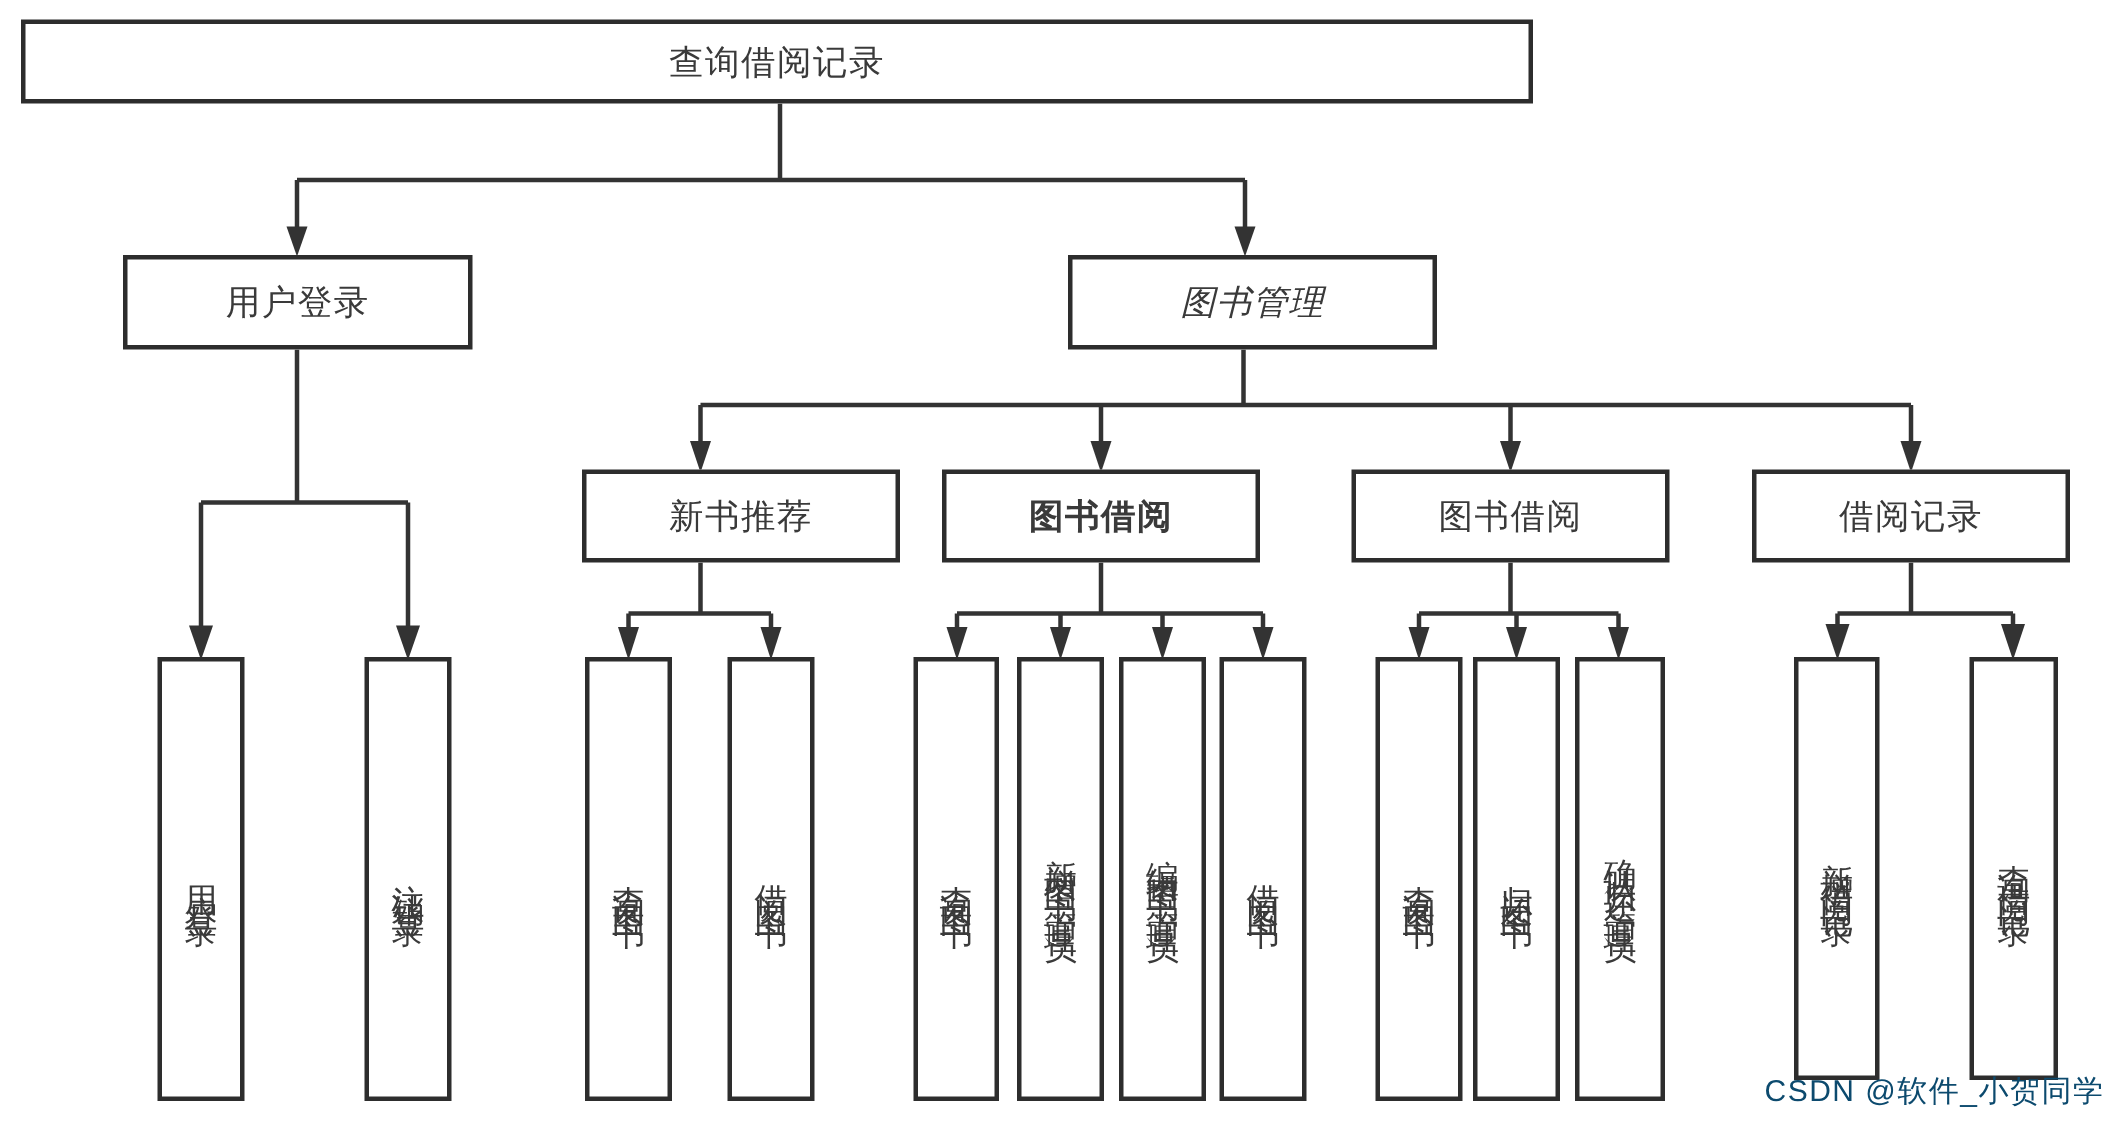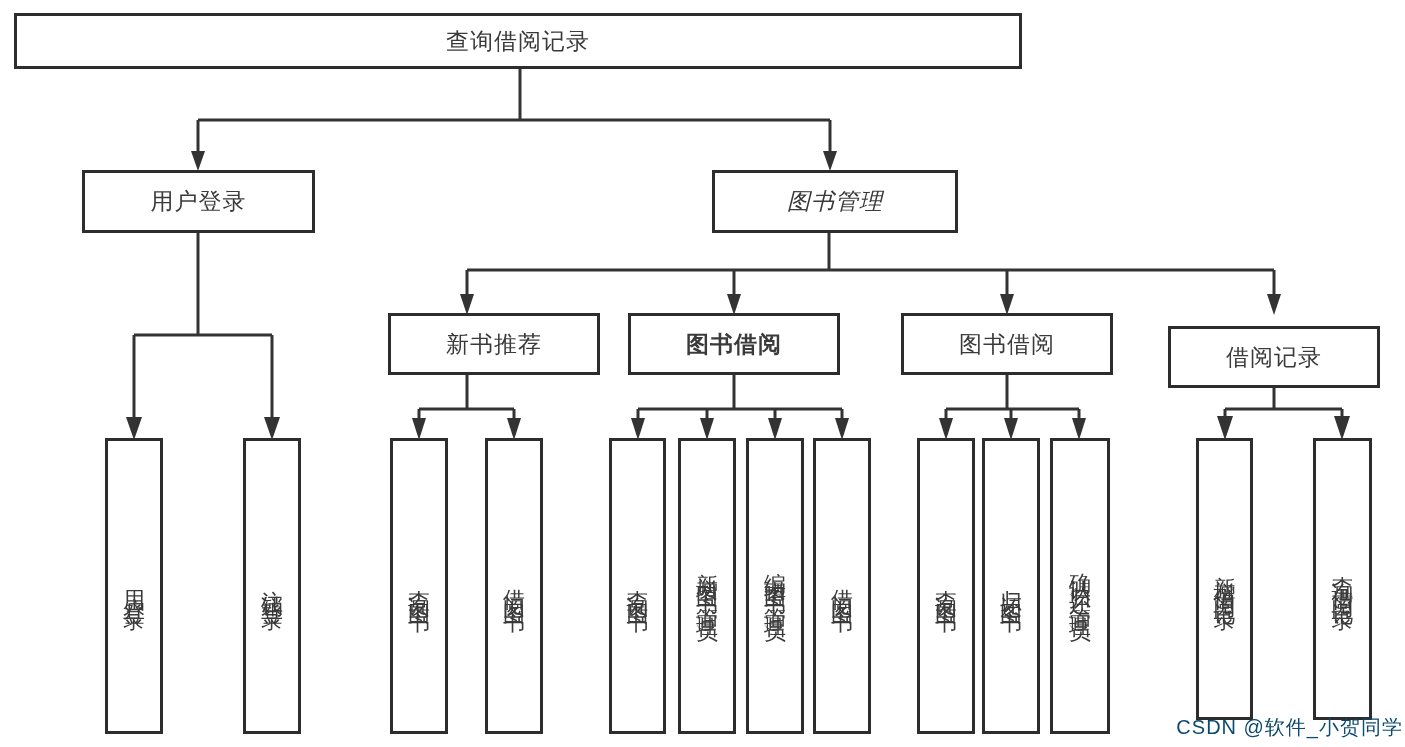--- a/index.html
+++ b/index.html
@@ -125,21 +125,21 @@
 
   <div class="node hnode" style="left:361px;top:313px;width:212px;height:62px;margin-left:27px;">
     <span class="lbl">新书推荐</span>
   </div>
   <div class="node hnode" style="left:628px;top:313px;width:212px;height:62px;font-weight:bold;">
     <span class="lbl">图书借阅</span>
   </div>
   <div class="node hnode" style="left:901px;top:313px;width:212px;height:62px;">
     <span class="lbl">图书借阅</span>
   </div>
-  <div class="node hnode" style="left:1168px;top:313px;width:212px;height:62px;margin-top:13px;">
+  <div class="node hnode" style="left:1168px;top:313px;width:212px;height:62px;">
     <span class="lbl">借阅记录</span>
   </div>
 
   <div class="node vnode" style="left:105px;top:438px;width:58px;height:296px;">
     <span class="lbl">用户登录</span>
   </div>
   <div class="node vnode" style="left:243px;top:438px;width:58px;height:296px;">
     <span class="lbl">注销登录</span>
   </div>
 

